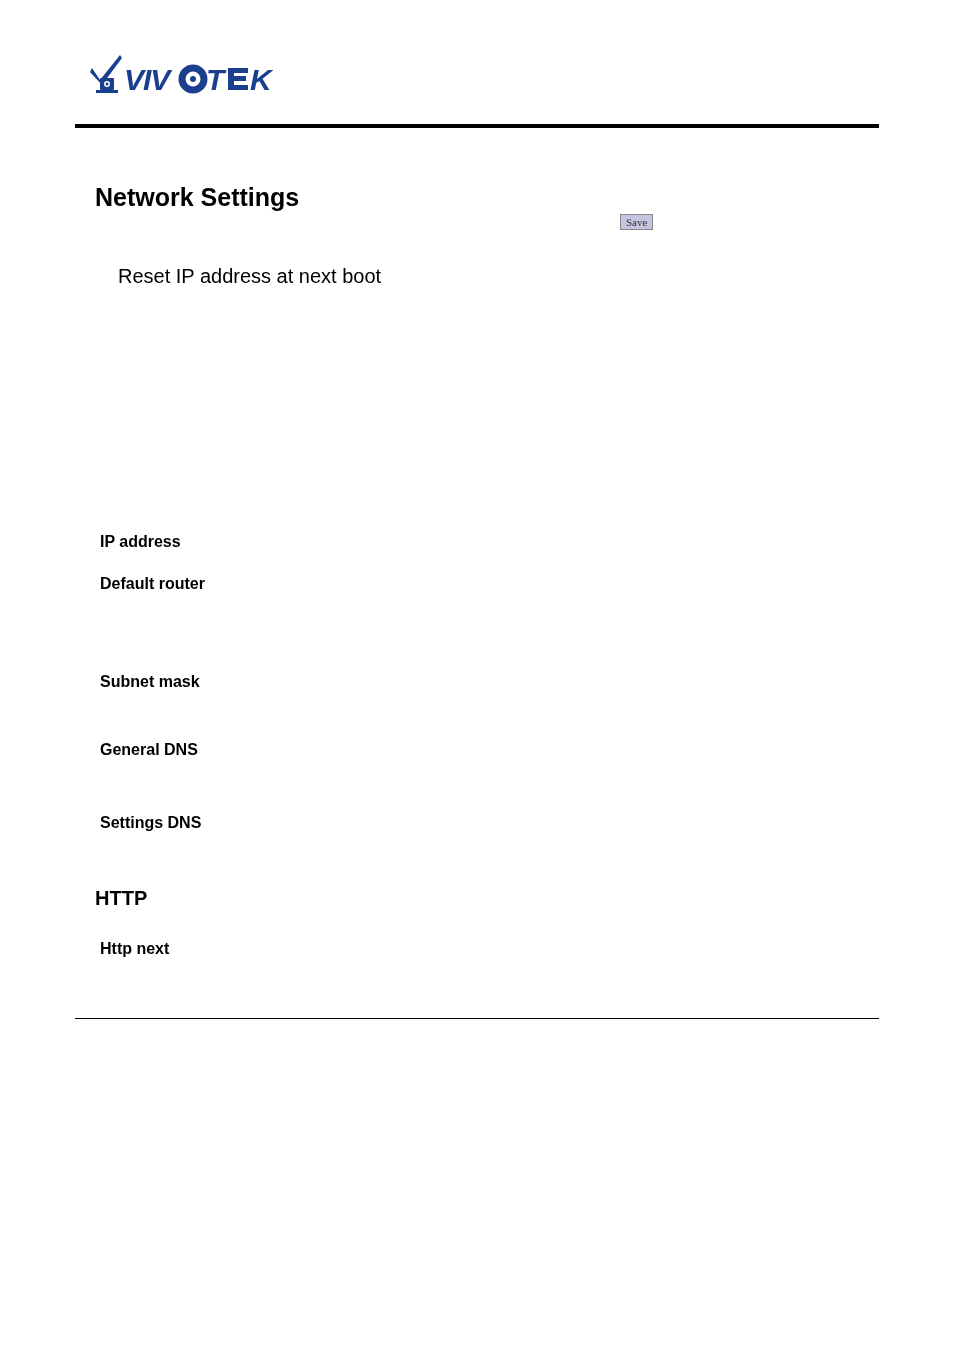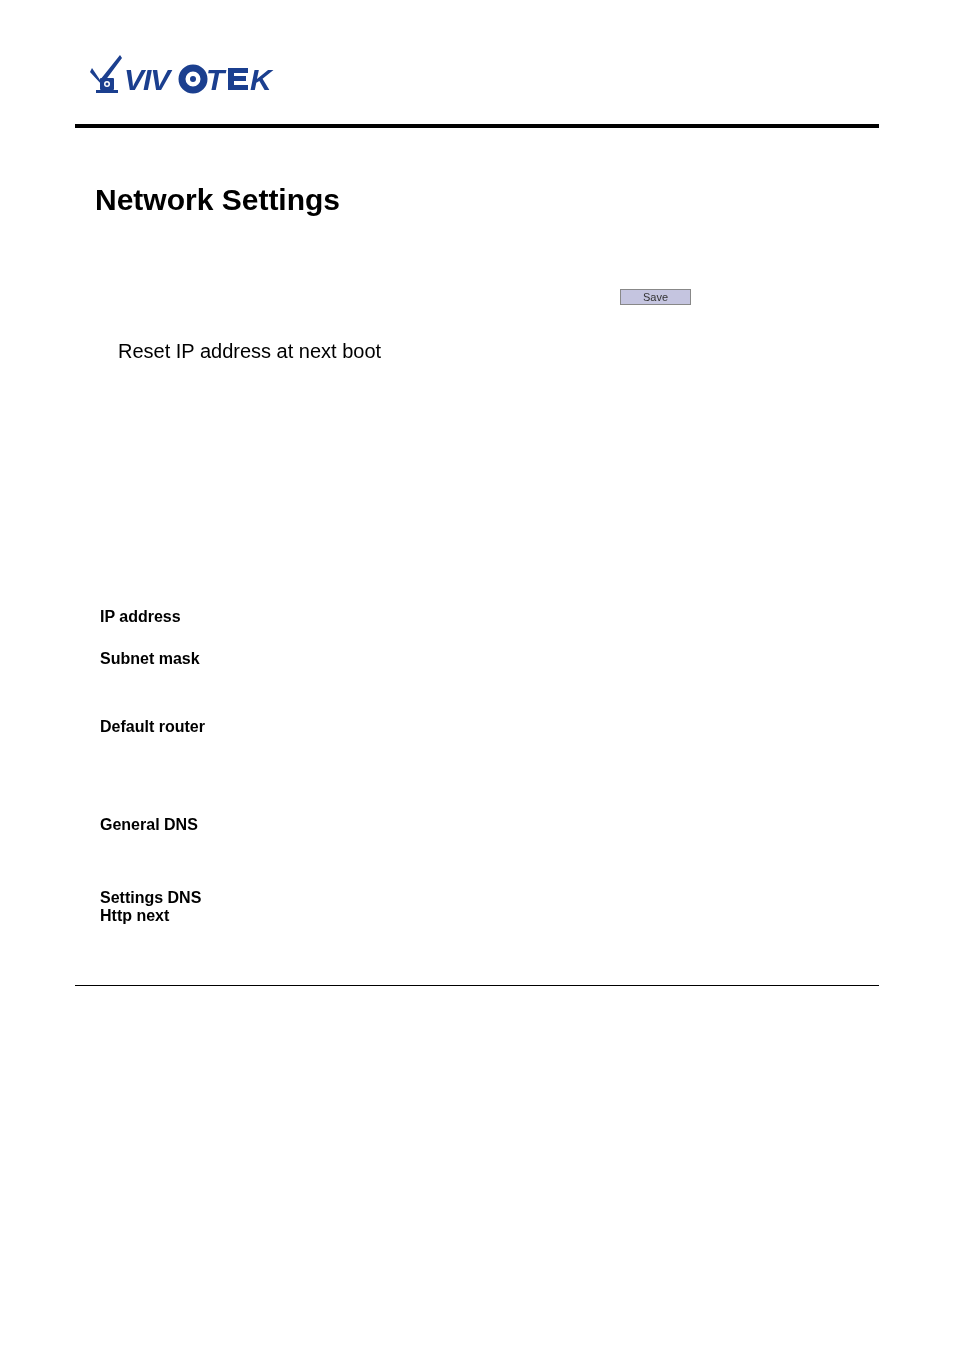--- a/index.html
+++ b/index.html
@@ -52,35 +52,34 @@
       position: absolute;
       left: 0;
       right: 0;
       top: 2px;
       border-top: 4px solid #000;
     }
     .content {
       padding: 0 10px 0 20px;
     }
     h1 {
-      font-size: 30px;
+      font-size: 25px;
       font-weight: bold;
-      margin-bottom: 70px;
       margin-left: 0;
     }
     .save-row {
       margin-bottom: 35px;
       padding-left: 525px;
     }
     .save-btn {
       background: #c5c5e0;
       border: 1px solid #888;
       font-size: 11px;
-      padding: 1px 22px;
-      font-family: Liberation Sans, sans-serif;
+      padding: 1px 5px;
+      font-family: Liberation Serif, serif;
       color: #333;
     }
     .reset-label {
       font-size: 20px;
       font-weight: normal;
       margin-left: 23px;
       margin-bottom: 245px;
     }
     h2 {
       font-size: 20px;
@@ -136,27 +135,28 @@
     <h1>Network Settings</h1>
 
     <div class="save-row">
       <button class="save-btn">Save</button>
     </div>
 
     <div class="reset-label">Reset IP address at next boot</div>
 
     <section>
       <div class="field-label gap-small">IP address</div>
+      <div class="field-label" style="margin-bottom:80px;">Default router</div>
       <div class="field-label gap-med">Subnet mask</div>
-      <div class="field-label" style="margin-bottom:80px;">Default router</div>
       <div class="field-label gap-large">General DNS</div>
       <div class="field-label">Settings DNS</div>
     </section>
 
     <section class="section-http">
+      <h2>HTTP</h2>
       <div class="field-label">Http next</div>
     </section>
   </div>
 
   <div class="bottom-rule-wrap">
     <hr class="bottom-rule">
   </div>
 </div>
 
 </body></html>

